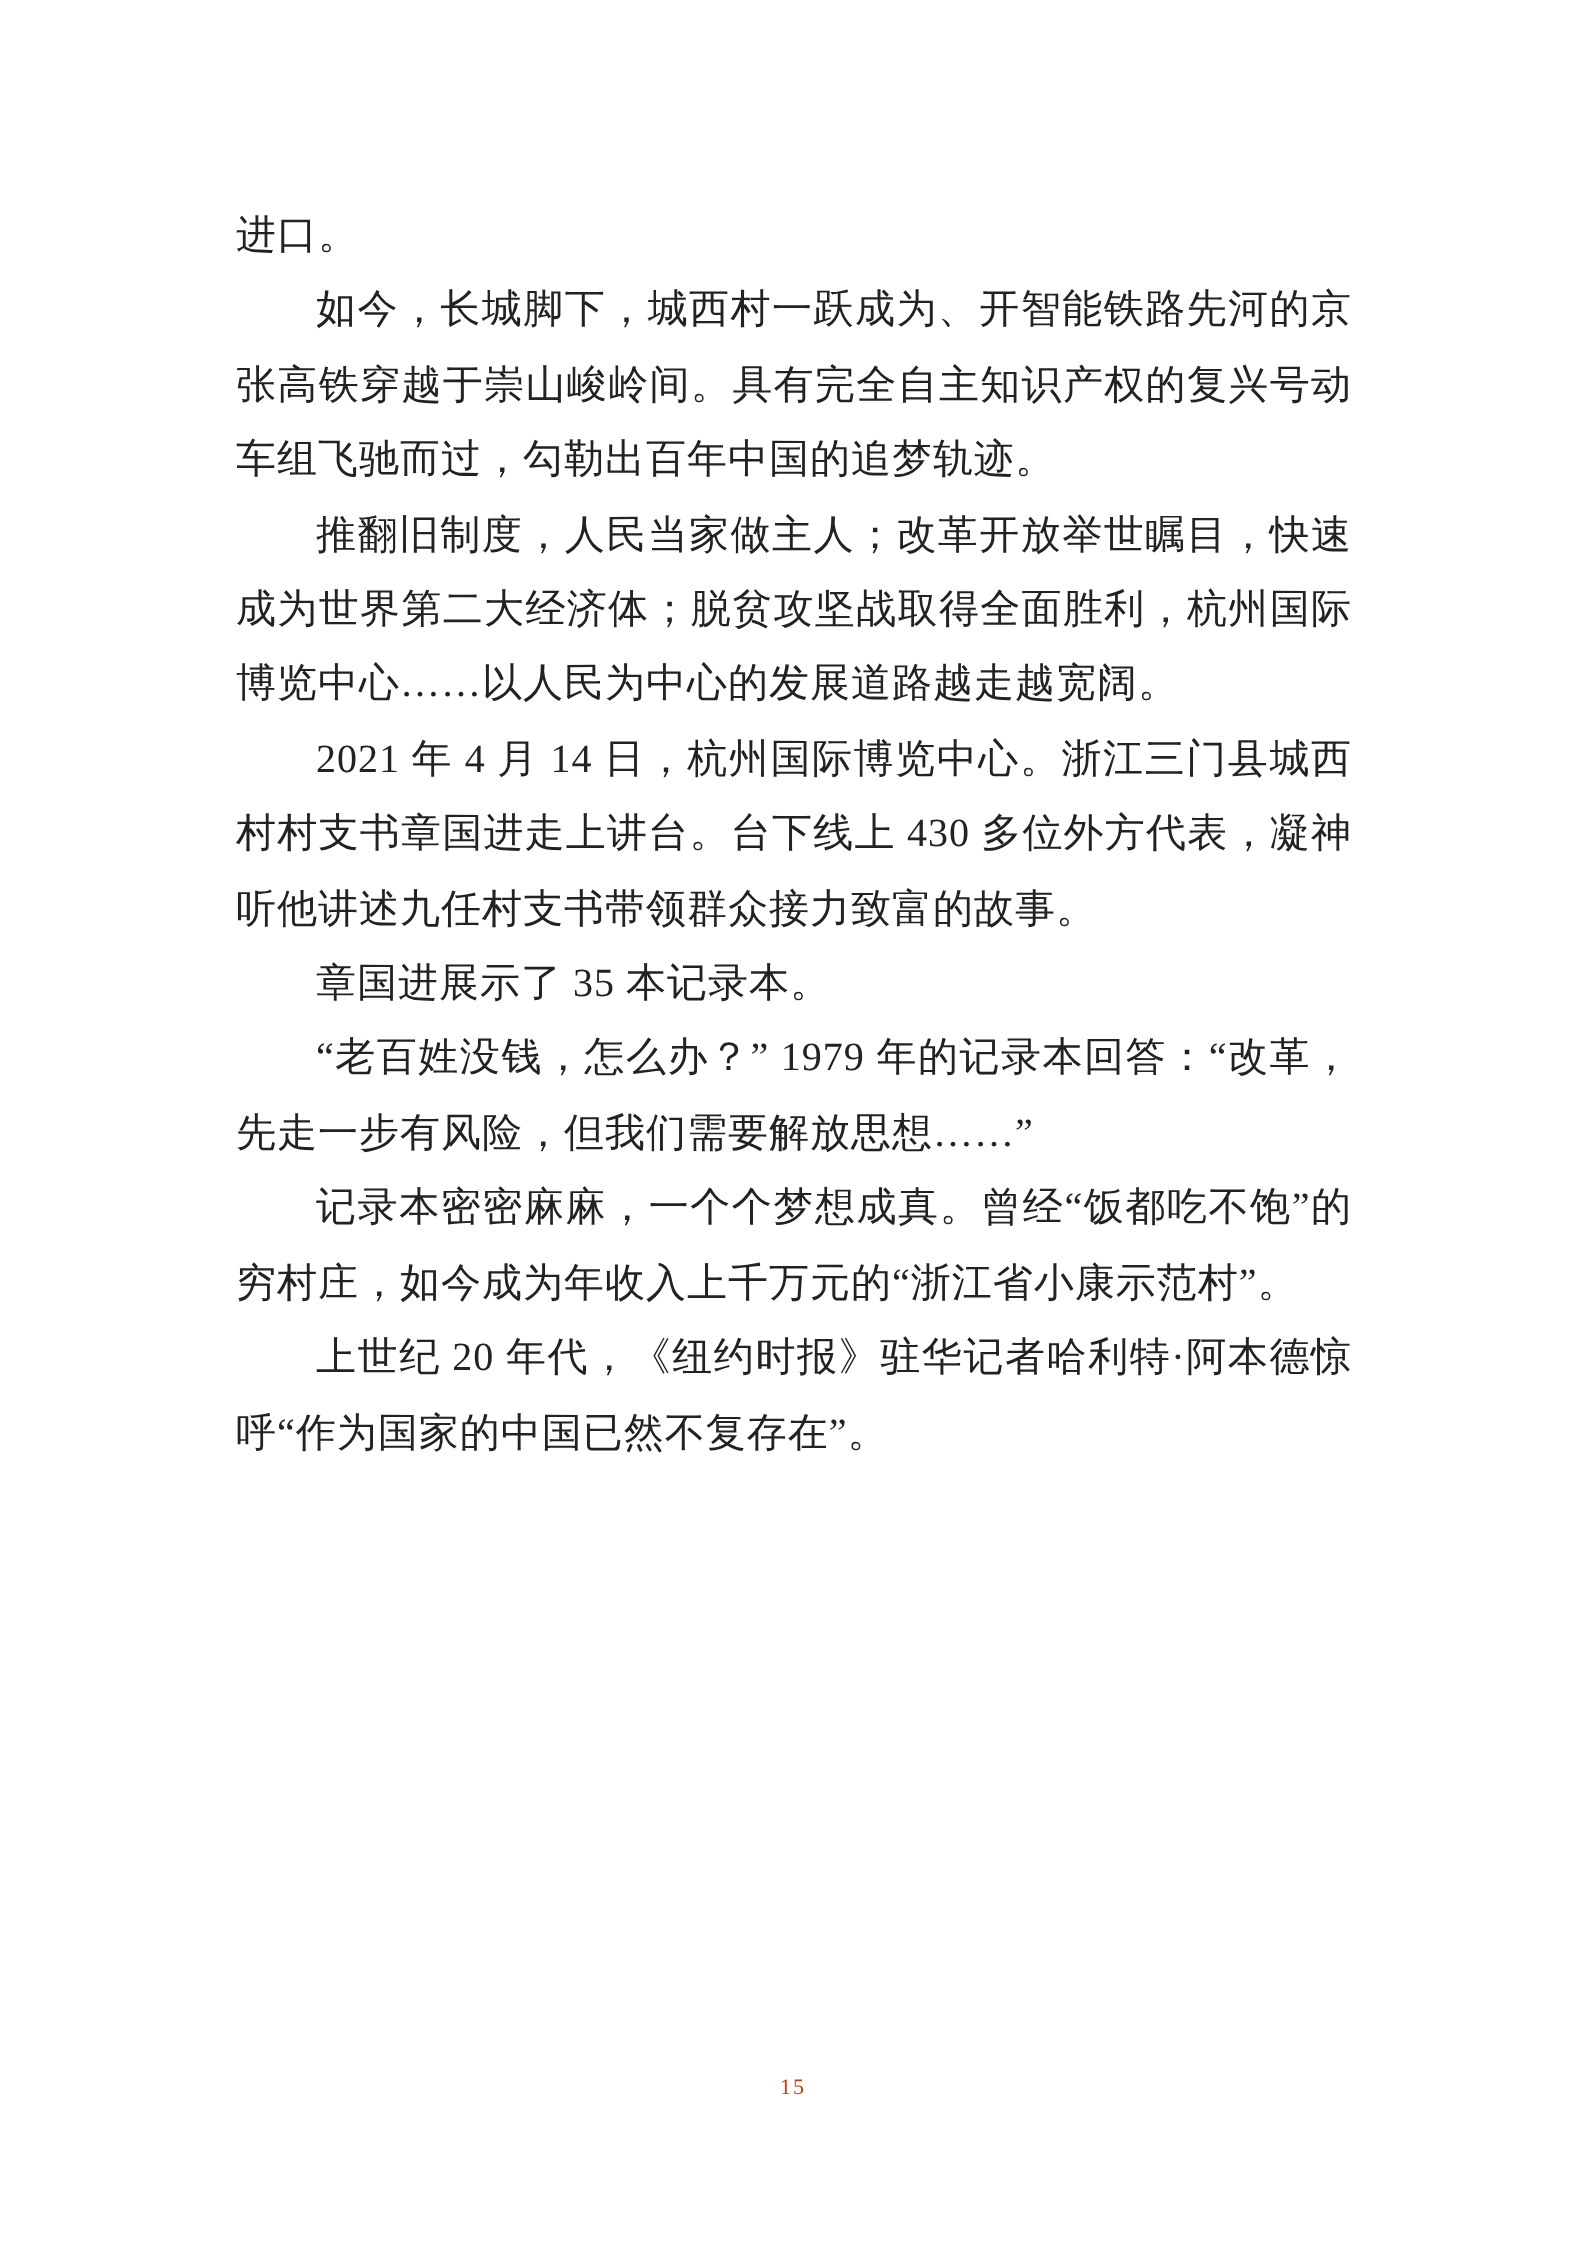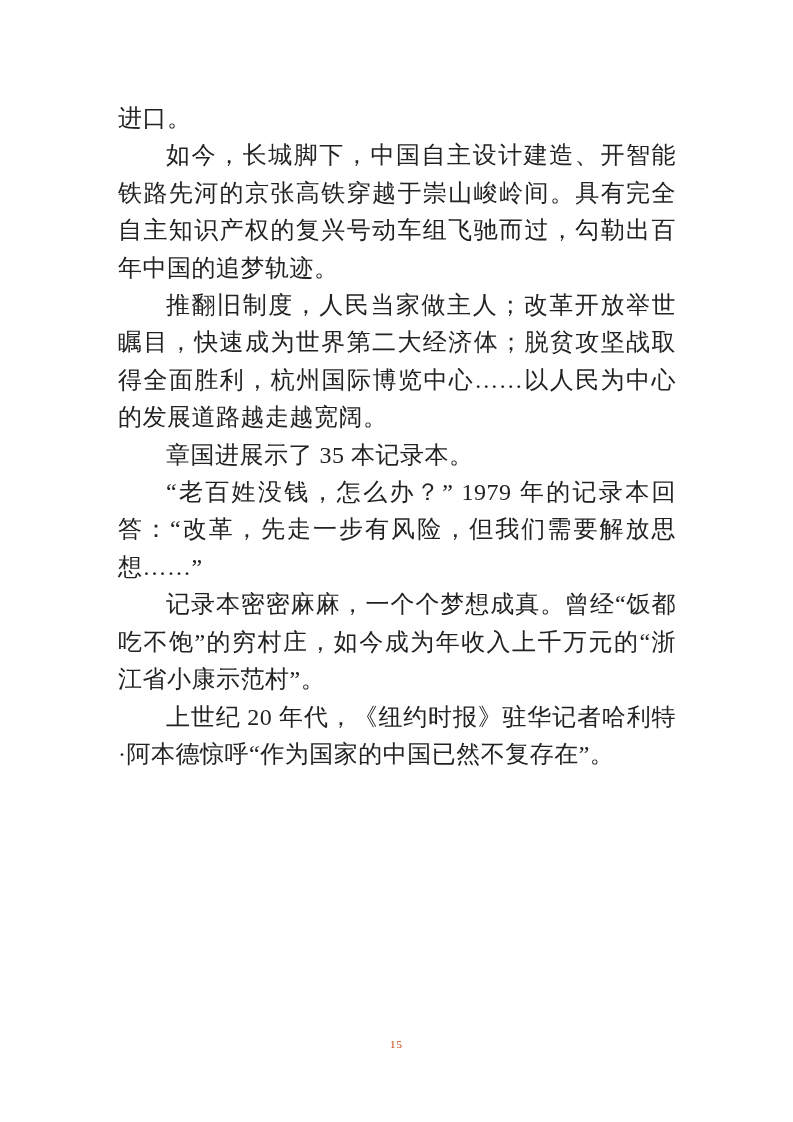--- a/index.html
+++ b/index.html
@@ -14,21 +14,21 @@
     background: #ffffff;
     color: #222222;
     font-family: "Liberation Serif", "DejaVu Serif", serif;
     overflow: hidden;
   }
   .content {
     position: absolute;
     left: 118px;
     top: 100px;
     width: 558px;
-    font-size: 24px;
+    font-size: 20px;
     line-height: 37.4px;
     text-align: justify;
     text-justify: inter-character;
     letter-spacing: 0.5px;
   }
   .content p {
     margin: 0;
     padding: 0;
     text-indent: 2em;
   }
@@ -46,21 +46,22 @@
     color: #c2410c;
     font-family: "Liberation Serif", "DejaVu Serif", serif;
   }
 </style>
 </head>
 <body>
 
 <div class="page">
   <div class="content">
     <p class="no-indent">进口。</p>
-    <p>如今，长城脚下，中国自主设计建造、开智能铁路先河的京张高铁穿越于崇山峻岭间。具有完全自主知识产权的复兴号动车组飞驰而过，勾勒出百年中国的追梦轨迹。</p>
+    <p>如今，长城脚下，城西村一跃成为、开智能铁路先河的京张高铁穿越于崇山峻岭间。具有完全自主知识产权的复兴号动车组飞驰而过，勾勒出百年中国的追梦轨迹。</p>
     <p>推翻旧制度，人民当家做主人；改革开放举世瞩目，快速成为世界第二大经济体；脱贫攻坚战取得全面胜利，杭州国际博览中心……以人民为中心的发展道路越走越宽阔。</p>
+    <p>2021 年 4 月 14 日，杭州国际博览中心。浙江三门县城西村村支书章国进走上讲台。台下线上 430 多位外方代表，凝神听他讲述九任村支书带领群众接力致富的故事。</p>
     <p>章国进展示了 35 本记录本。</p>
     <p>“老百姓没钱，怎么办？” 1979 年的记录本回答：“改革，先走一步有风险，但我们需要解放思想……”</p>
     <p>记录本密密麻麻，一个个梦想成真。曾经“饭都吃不饱”的穷村庄，如今成为年收入上千万元的“浙江省小康示范村”。</p>
     <p>上世纪 20 年代，《纽约时报》驻华记者哈利特·阿本德惊呼“作为国家的中国已然不复存在”。</p>
   </div>
   <div class="footer">15</div>
 </div>
 
 </body></html>

